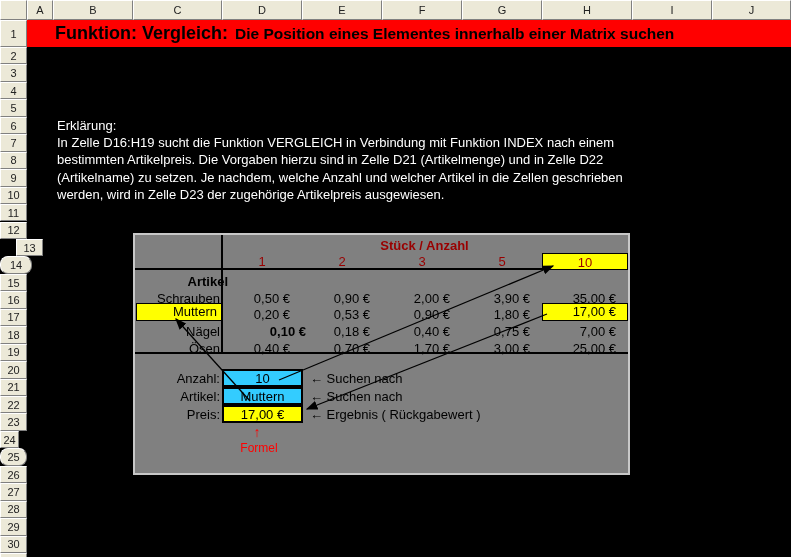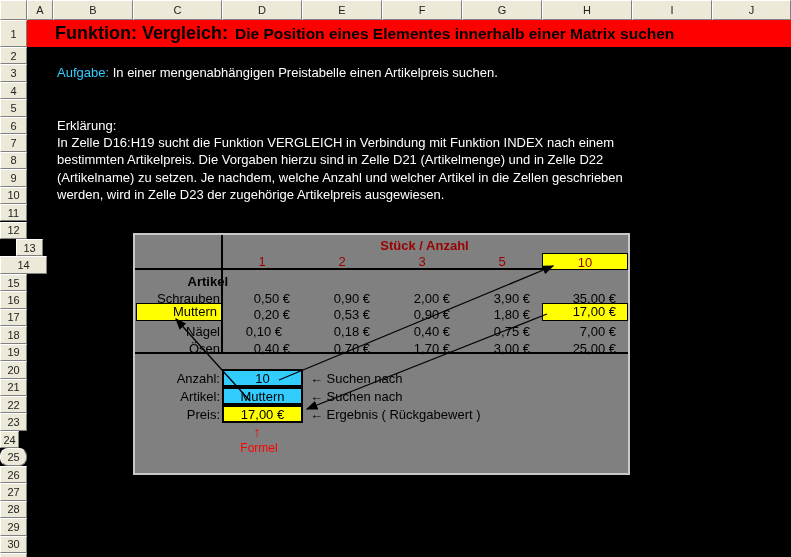--- a/index.html
+++ b/index.html
@@ -64,21 +64,21 @@
       <div class="hdr-cell" style="left: 0px; top: 81.9px; width: 27px; height: 17.45px;">4</div>
       <div class="hdr-cell" style="left: 0px; top: 99.35px; width: 27px; height: 17.45px;">5</div>
       <div class="hdr-cell" style="left: 0px; top: 116.8px; width: 27px; height: 17.45px;">6</div>
       <div class="hdr-cell" style="left: 0px; top: 134.25px; width: 27px; height: 17.45px;">7</div>
       <div class="hdr-cell" style="left: 0px; top: 151.7px; width: 27px; height: 17.45px;">8</div>
       <div class="hdr-cell" style="left: 0px; top: 169.15px; width: 27px; height: 17.45px;">9</div>
       <div class="hdr-cell" style="left: 0px; top: 186.6px; width: 27px; height: 17.45px;">10</div>
       <div class="hdr-cell" style="left: 0px; top: 204.05px; width: 27px; height: 17.45px;">11</div>
       <div class="hdr-cell" style="left: 0px; top: 221.5px; width: 27px; height: 17.45px;">12</div>
       <div class="hdr-cell" style="left: 0px; top: 238.95px; width: 27px; height: 17.45px; margin-left: 16px;">13</div>
-      <div class="hdr-cell" style="left: 0px; top: 256.4px; width: 47px; height: 17.45px;">14</div>
+      <div class="hdr-cell" style="left: 0px; top: 256.4px; width: 32px; height: 17.45px; border-radius: 8px;">14</div>
       <div class="hdr-cell" style="left: 0px; top: 273.85px; width: 27px; height: 17.45px;">15</div>
       <div class="hdr-cell" style="left: 0px; top: 291.3px; width: 27px; height: 17.45px;">16</div>
       <div class="hdr-cell" style="left: 0px; top: 308.75px; width: 27px; height: 17.45px;">17</div>
       <div class="hdr-cell" style="left: 0px; top: 326.2px; width: 27px; height: 17.45px;">18</div>
       <div class="hdr-cell" style="left: 0px; top: 343.65px; width: 27px; height: 17.45px;">19</div>
       <div class="hdr-cell" style="left: 0px; top: 361.1px; width: 27px; height: 17.45px;">20</div>
       <div class="hdr-cell" style="left: 0px; top: 378.55px; width: 27px; height: 17.45px;">21</div>
       <div class="hdr-cell" style="left: 0px; top: 396px; width: 27px; height: 17.45px;">22</div>
       <div class="hdr-cell" style="left: 0px; top: 413.45px; width: 27px; height: 17.45px;">23</div>
       <div class="hdr-cell" style="left: 0px; top: 430.9px; width: 19px; height: 17.45px;">24</div>
@@ -90,21 +90,20 @@
       <div class="hdr-cell" style="left: 0px; top: 535.6px; width: 27px; height: 17.45px;">30</div>
       <div class="hdr-cell" style="left: 0px; top: 553.05px; width: 27px; height: 17.45px;">31</div>
     </div>
   <div class="hdr-cell" style="left:0;top:0;width:27px;height:20px;"></div>
 
   <div class="banner">
     <span class="t1">Funktion: Vergleich:</span>
     <span class="t2">Die Position eines Elementes innerhalb einer Matrix suchen</span>
   </div>
 
-  <div class="txtline" style="top:65px;"><span style="color:#33CCFF">Aufgabe:</span><span> </span><span>In einer mengenabhängigen Preistabelle einen Artikelpreis suchen.</span></div>
   <div class="txtline" style="top:118px;">Erklärung:</div>
   <div class="txtline" style="top:135px;">In Zelle D16:H19 sucht die Funktion VERGLEICH in Verbindung mit Funktion INDEX nach einem</div>
   <div class="txtline" style="top:152px;">bestimmten Artikelpreis. Die Vorgaben hierzu sind in Zelle D21 (Artikelmenge) und in Zelle D22</div>
   <div class="txtline" style="top:170px;">(Artikelname) zu setzen. Je nachdem, welche Anzahl und welcher Artikel in die Zellen geschrieben</div>
   <div class="txtline" style="top:187px;">werden, wird in Zelle D23 der zugehörige Artikelpreis ausgewiesen.</div>
 
   <div id="panel">
     <div class="gridline" style="left:86px;top:0;width:2px;height:119px;"></div>
     <div class="gridline" style="left:0;top:33px;width:493px;height:2px;"></div>
     <div class="gridline" style="left:0;top:117px;width:493px;height:2px;"></div>
@@ -128,21 +127,21 @@
         <div class="vcell" style="left: 247px; top: 56px; width: 80px;">2,00 €</div>
         <div class="vcell" style="left: 327px; top: 56px; width: 80px;">3,90 €</div>
         <div class="vcell" style="left: 407px; top: 56px; width: 86px;">35,00 €</div>
         <div class="ycell" style="left: 1px; top: 68px; width: 86px; height: 18px; text-align: right; padding-right: 4px; font-size: 13px; line-height: 16px;">Muttern</div>
         <div class="vcell" style="left: 87px; top: 72px; width: 80px;">0,20 €</div>
         <div class="vcell" style="left: 167px; top: 72px; width: 80px;">0,53 €</div>
         <div class="vcell" style="left: 247px; top: 72px; width: 80px;">0,90 €</div>
         <div class="vcell" style="left: 327px; top: 72px; width: 80px;">1,80 €</div>
         <div class="ycell" style="left: 407px; top: 68px; width: 86px; height: 18px; text-align: right; padding-right: 11px; font-size: 13px; line-height: 16px; box-sizing: border-box;">17,00 €</div>
         <div class="rlabel" style="left: 0px; top: 89px;">Nägel</div>
-        <div class="vcell" style="left: 79px; top: 89px; width: 80px;">0,10 €</div>
+        <div class="vcell" style="left: 103px; top: 89px; width: 80px; font-weight: bold;">0,10 €</div>
         <div class="vcell" style="left: 167px; top: 89px; width: 80px;">0,18 €</div>
         <div class="vcell" style="left: 247px; top: 89px; width: 80px;">0,40 €</div>
         <div class="vcell" style="left: 327px; top: 89px; width: 80px;">0,75 €</div>
         <div class="vcell" style="left: 407px; top: 89px; width: 86px;">7,00 €</div>
         <div class="rlabel" style="left: 0px; top: 106px;">Ösen</div>
         <div class="vcell" style="left: 87px; top: 106px; width: 80px;">0,40 €</div>
         <div class="vcell" style="left: 167px; top: 106px; width: 80px;">0,70 €</div>
         <div class="vcell" style="left: 247px; top: 106px; width: 80px;">1,70 €</div>
         <div class="vcell" style="left: 327px; top: 106px; width: 80px;">3,00 €</div>
         <div class="vcell" style="left: 407px; top: 106px; width: 86px;">25,00 €</div>

